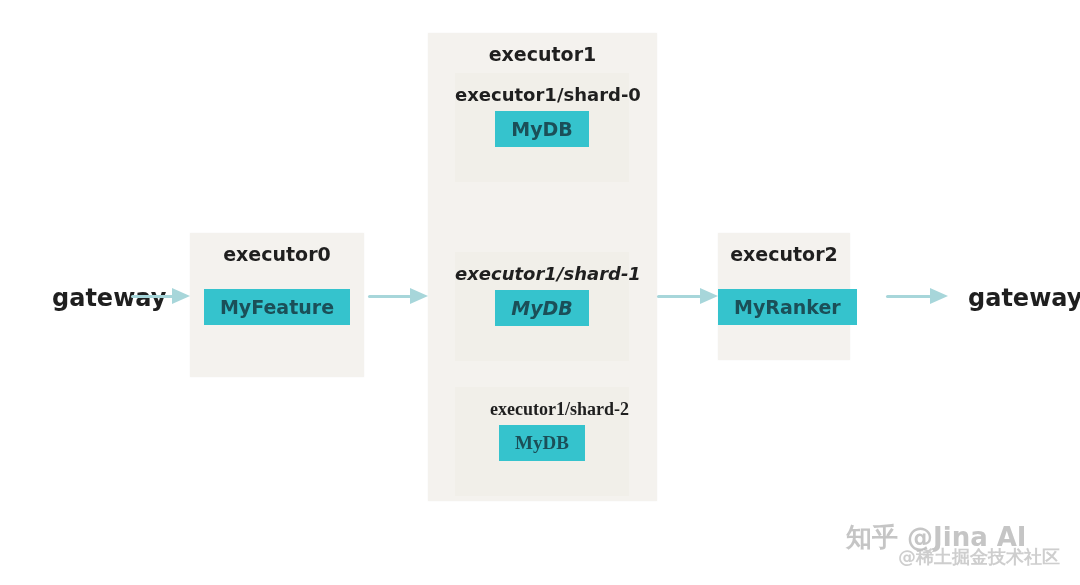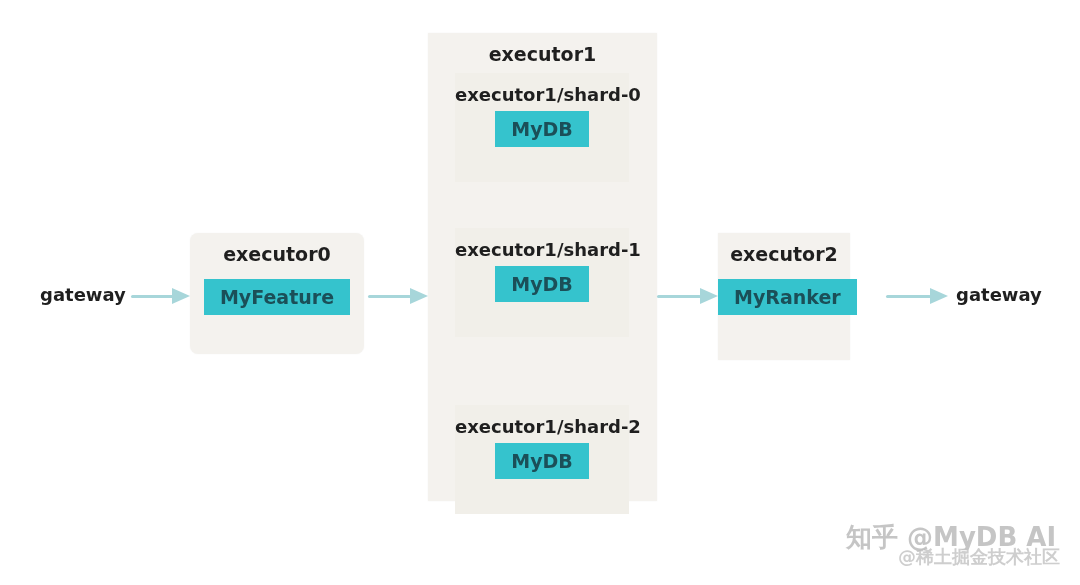--- a/index.html
+++ b/index.html
@@ -7,70 +7,71 @@
     position: relative;
     width: 1080px;
     height: 585px;
     background: #ffffff;
     font-family: "DejaVu Sans", "Liberation Sans", sans-serif;
     color: var(--label-text, #1f1f1f);
     overflow: hidden;
   }
   .gateway-label {
     position: absolute;
-    font-size: 18px;
+    font-size: 24px;
     font-weight: 700;
     color: var(--label-text, #1f1f1f);
     white-space: nowrap;
+    margin-left: 12px;
   }
   .gateway-left  { left: 40px;  top: 284px; }
   .gateway-right { left: 956px; top: 284px; }
 
   .exec-box {
     position: absolute;
     background: var(--box-bg, #f4f2ee);
     box-shadow: 0 0 2px rgba(0,0,0,0.04);
   }
   .exec-title {
     text-align: center;
     font-size: 19px;
     font-weight: 700;
     line-height: 24px;
     color: var(--label-text, #1f1f1f);
     white-space: nowrap;
   }
-  .box-executor0 { left: 190px; top: 233px; width: 174px; height: 121px; padding-top: 9px; box-sizing: border-box; border-radius: 8px; }
+  .box-executor0 { left: 190px; top: 233px; width: 174px; height: 144px; padding-top: 9px; box-sizing: border-box; }
   .box-executor1 { left: 428px; top: 33px;  width: 229px; height: 468px; padding-top: 9px; box-sizing: border-box; }
   .box-executor2 { left: 718px; top: 233px; width: 132px; height: 127px; padding-top: 9px; box-sizing: border-box; }
 
   .badge {
     display: inline-block;
     background: var(--badge-bg, #35c3cd);
     color: var(--badge-text, #1b4f58);
     font-size: 19px;
     font-weight: 700;
     line-height: 36px;
     height: 36px;
     padding: 0 16px;
     white-space: nowrap;
   }
-  .badge-row { text-align: center; margin-top: 13px; }
+  .badge-row { text-align: center; margin-top: 23px; }
 
   .shard-box {
     position: absolute;
     left: 27px;
     width: 174px;
     height: 109px;
     background: var(--shard-bg, #f1efe9);
     box-sizing: border-box;
     padding-top: 10px;
   }
   .shard-0 { top: 40px; }
-  .shard-1 { top: 195px; }
-  .shard-2 { top: 372px; }
+  .shard-1 { top: 219px; font-style: italic; }
+  .shard-2 { top: 354px; font-family: Liberation Serif, serif; }
   .shard-title {
     text-align: right;
     font-size: 18px;
     font-weight: 700;
     line-height: 24px;
     white-space: nowrap;
     color: var(--label-text, #1f1f1f);
   }
   .shard-box .badge-row { margin-top: 4px; }
 
@@ -171,16 +172,16 @@
     <div class="badge-row">
       <span class="badge">MyRanker</span>
     </div>
   </div>
 
   <div class="arrow-line arrow4-line"></div>
   <div class="arrow-head arrow4-head"></div>
 
   <span class="gateway-label gateway-right">gateway</span>
 
-  <div class="watermark1">知乎 @MyDB AI</div>
+  <div class="watermark1">知乎 @Jina AI</div>
   <div class="watermark2">@稀土掘金技术社区</div>
 
 </div>
 
 </body></html>

